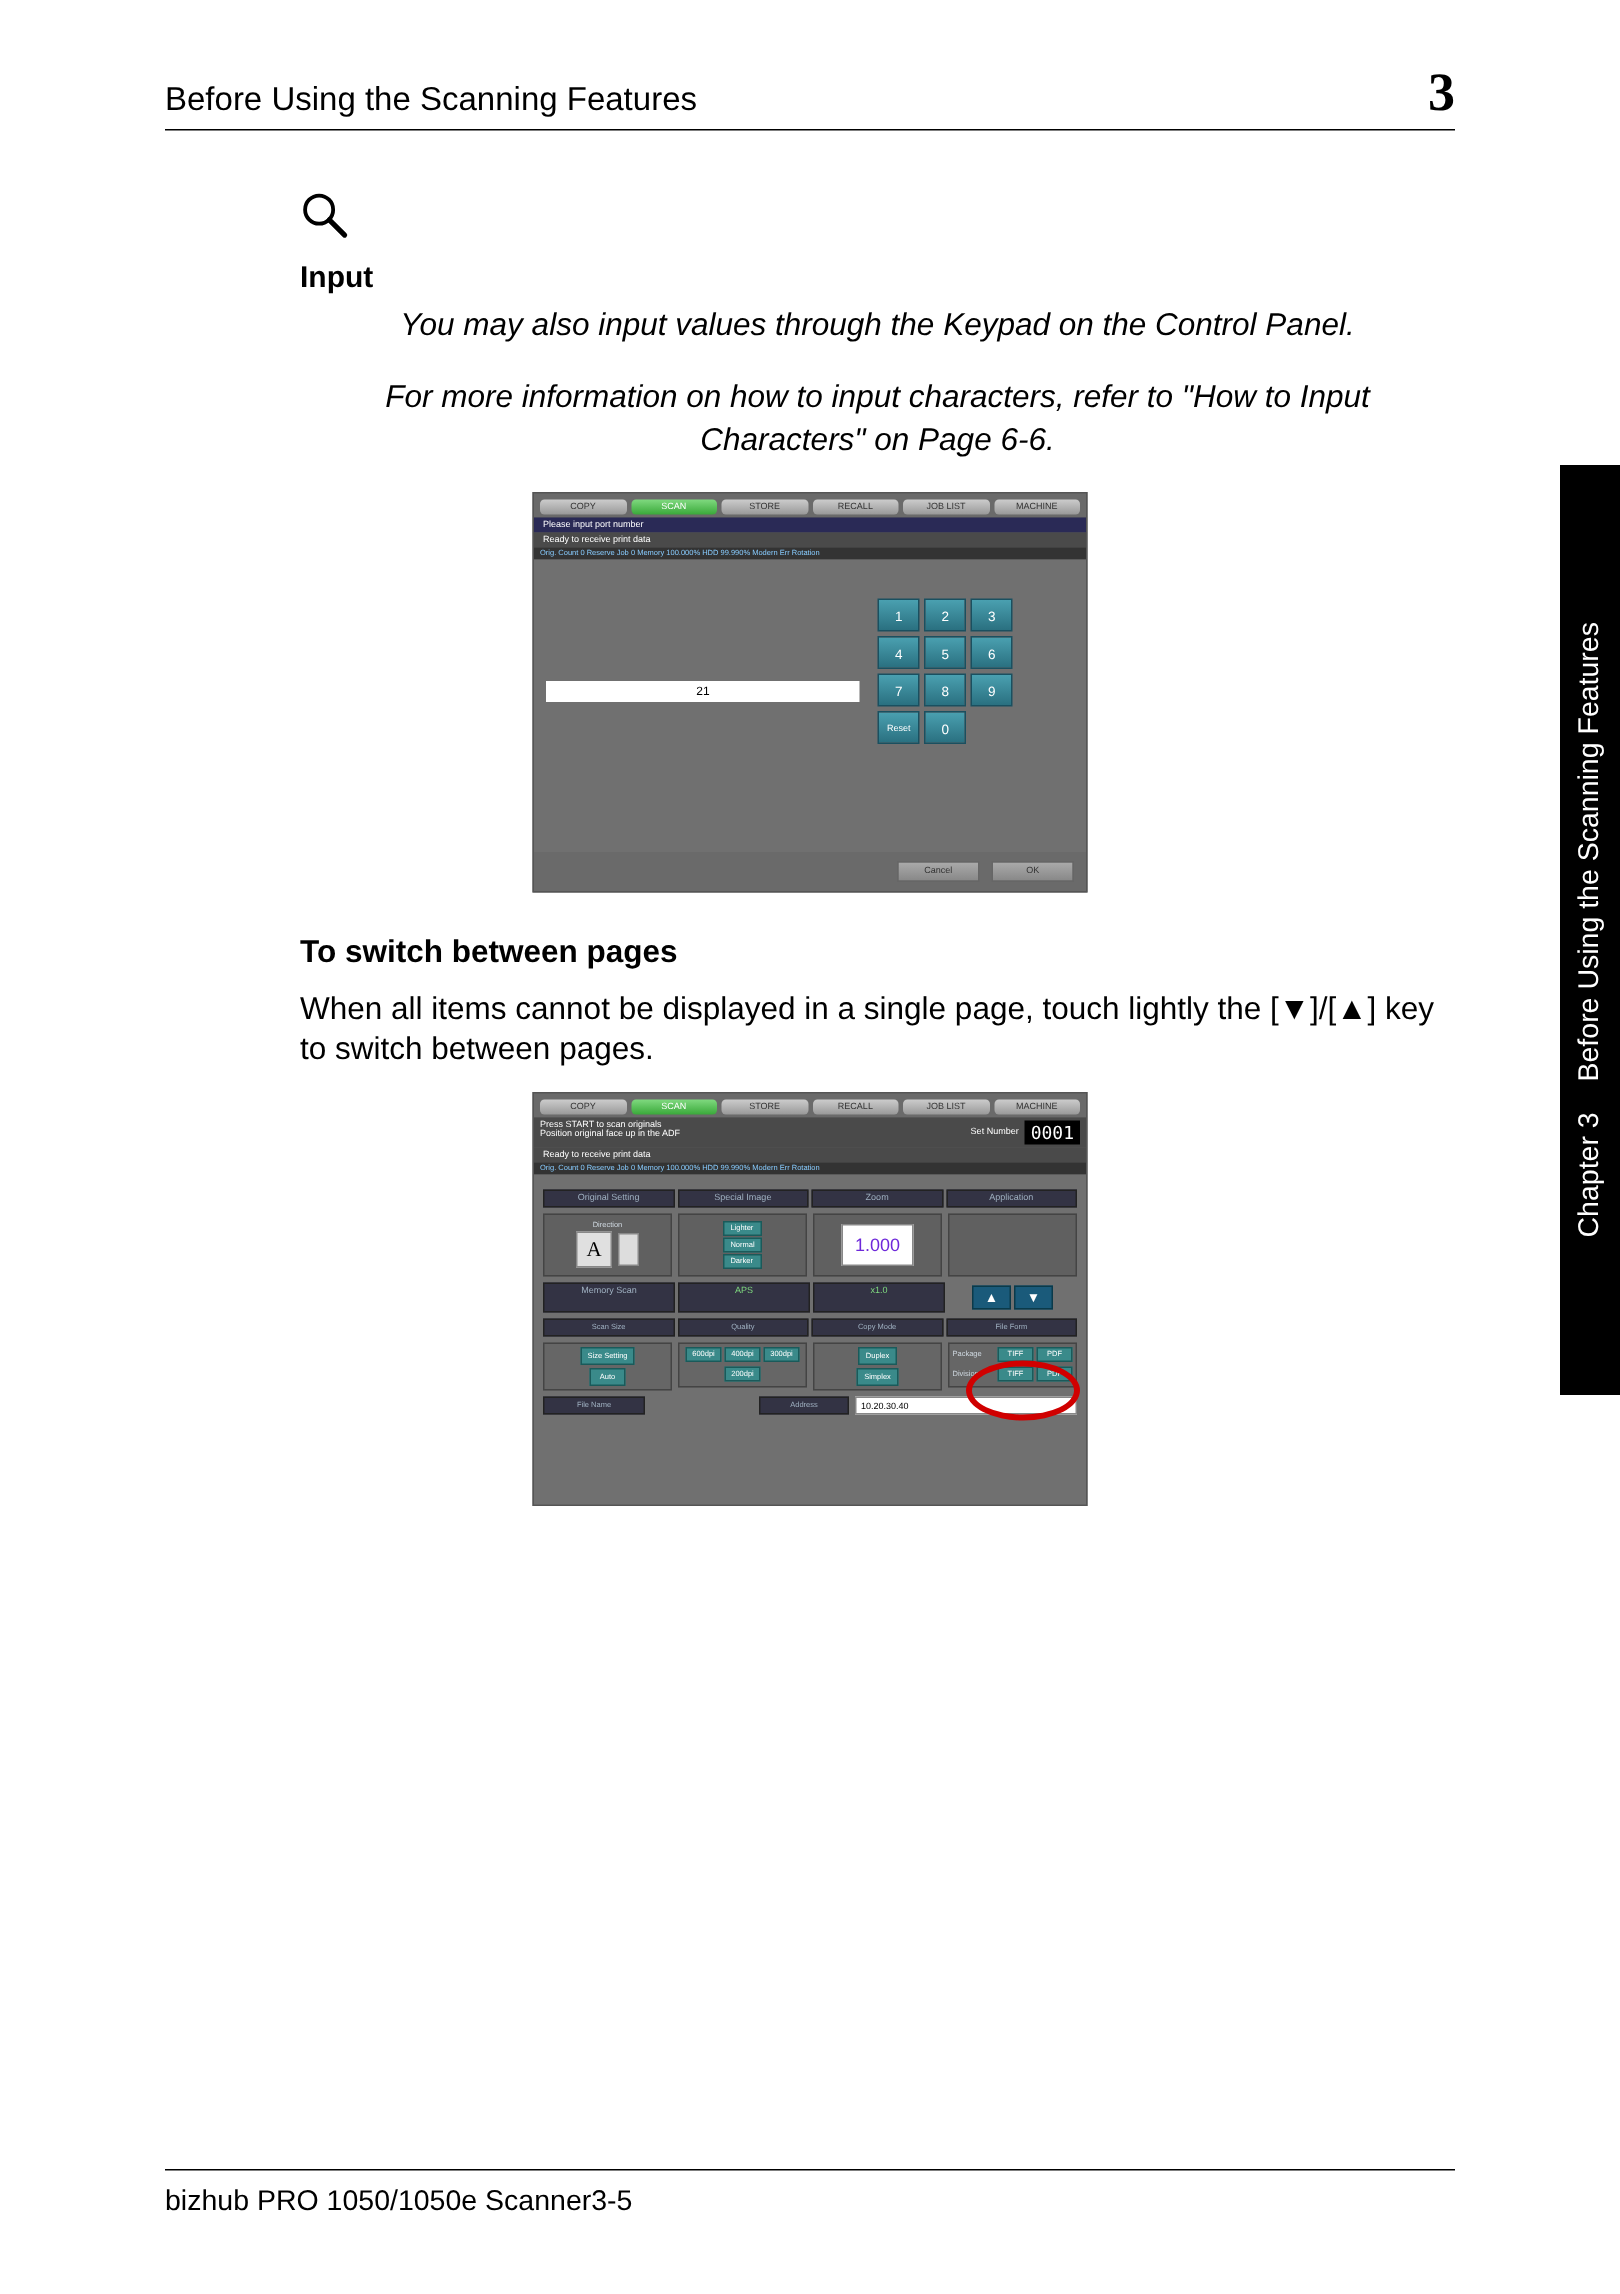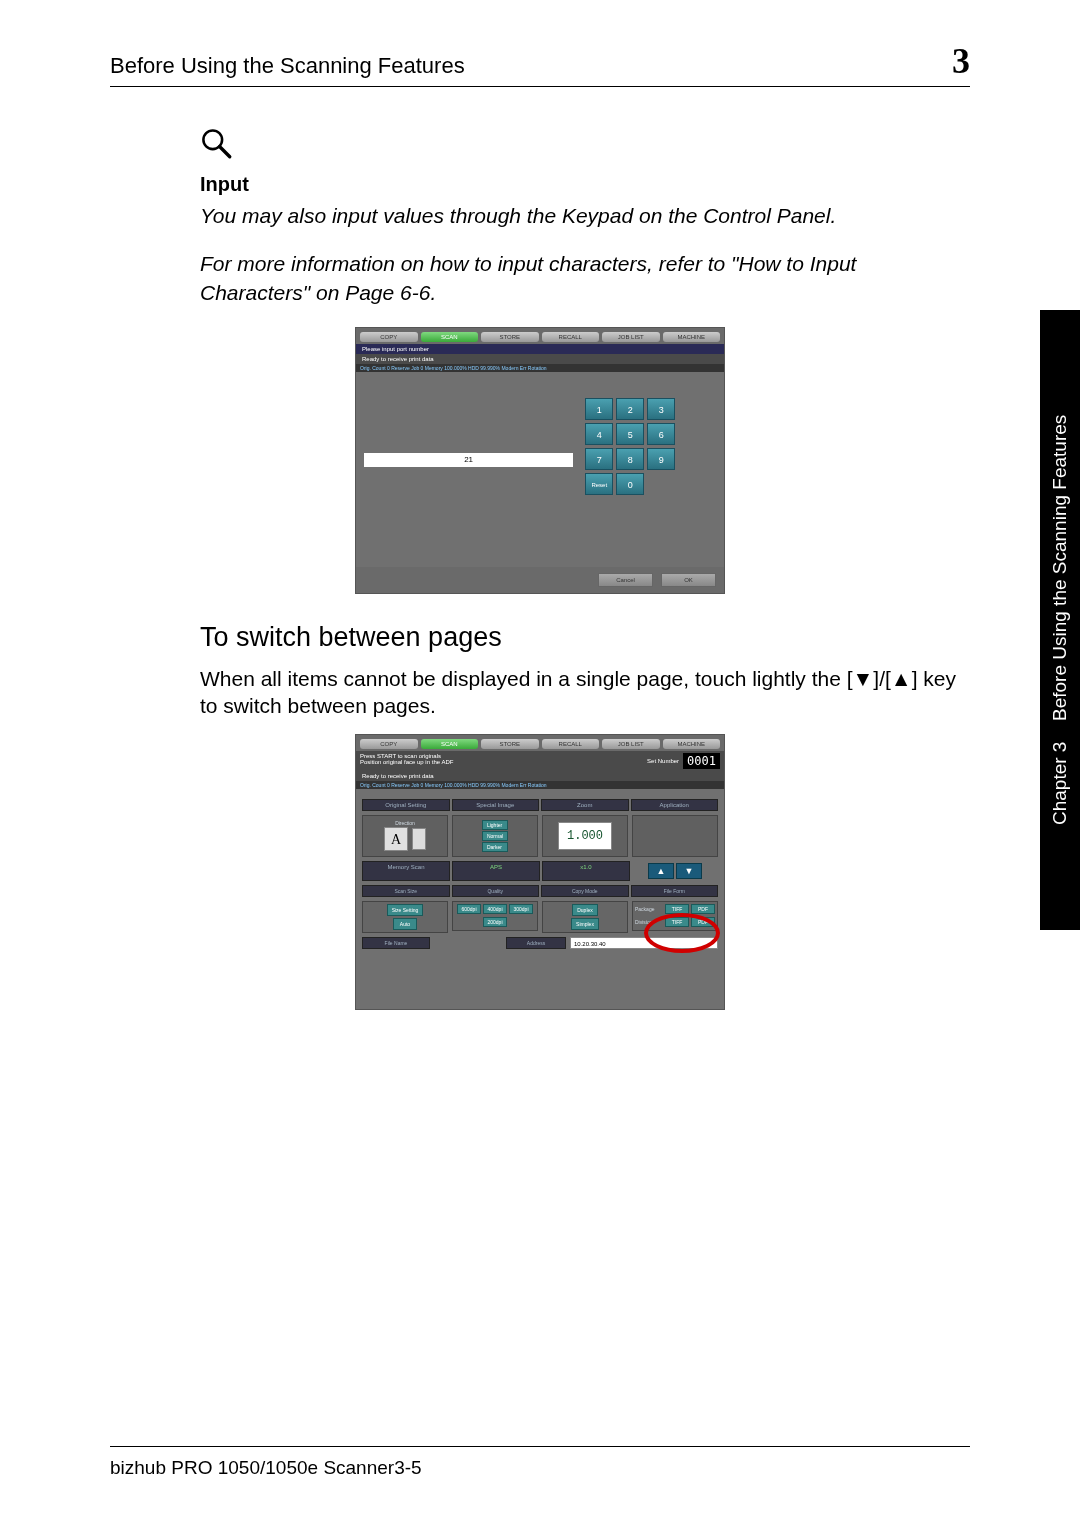--- a/index.html
+++ b/index.html
@@ -44,20 +44,21 @@
   .detail-heading {
     font-weight: bold;
     font-size: 20px;
     margin-bottom: 6px;
   }
   .detail-text {
     font-style: italic;
     font-size: 21px;
     line-height: 1.35;
     margin-bottom: 20px;
+    text-align: center;
   }
   .screenshot-wrap {
     display: flex;
     justify-content: center;
     margin: 12px 0 28px 0;
   }
   .screenshot {
     width: 370px;
     background: #5a5a5a;
     border: 1px solid #555;
@@ -153,22 +154,22 @@
     height: 14px;
     background: linear-gradient(#aaa, #888);
     border: 1px solid #666;
     text-align: center;
     font-size: 6px;
     line-height: 12px;
     color: #333;
   }
   
   .subheading {
-    font-weight: normal;
-    font-size: 27px;
+    font-weight: bold;
+    font-size: 21px;
     margin: 12px 0 12px 90px;
   }
   .body-para {
     font-size: 21px;
     line-height: 1.3;
     margin: 0 0 14px 90px;
   }
   
   .ss2-body {
     background: #707070;
@@ -248,22 +249,22 @@
   }
   .ss2-chip {
     background: #3a8a8a;
     border: 1px solid #1a5a5a;
     color: #fff;
     padding: 1px 4px;
     font-size: 5px;
   }
   .ss2-zoom {
     background: #fff;
-    color: #14532d;
-    font-family: Liberation Mono, monospace;
+    color: #6d28d9;
+    font-family: Liberation Sans, sans-serif;
     font-size: 12px;
     padding: 6px 8px;
     border: 1px solid #888;
   }
   .ss2-arrows {
     position: relative;
   }
   .ss2-arrowbox {
     display: flex;
     gap: 2px;

